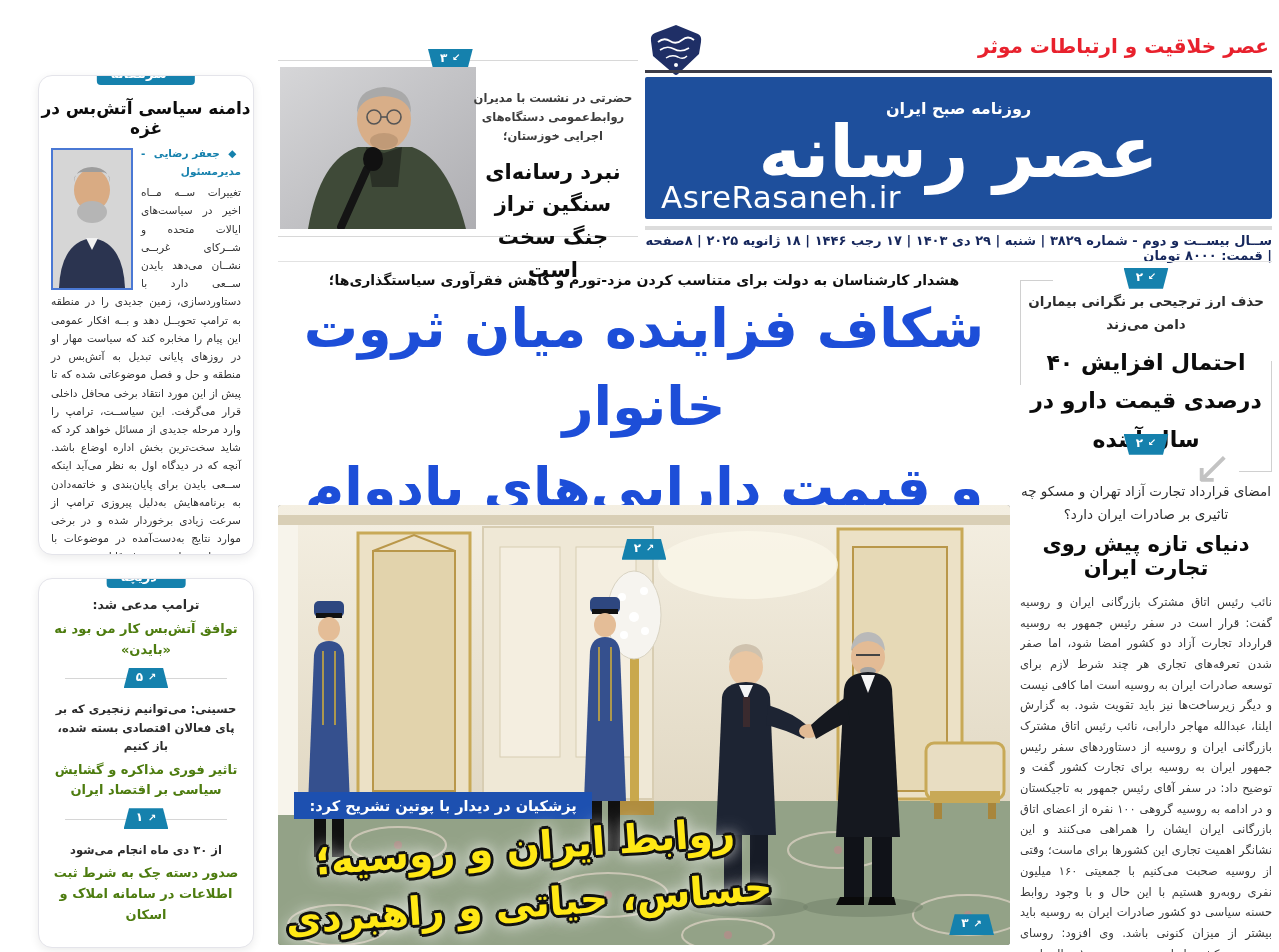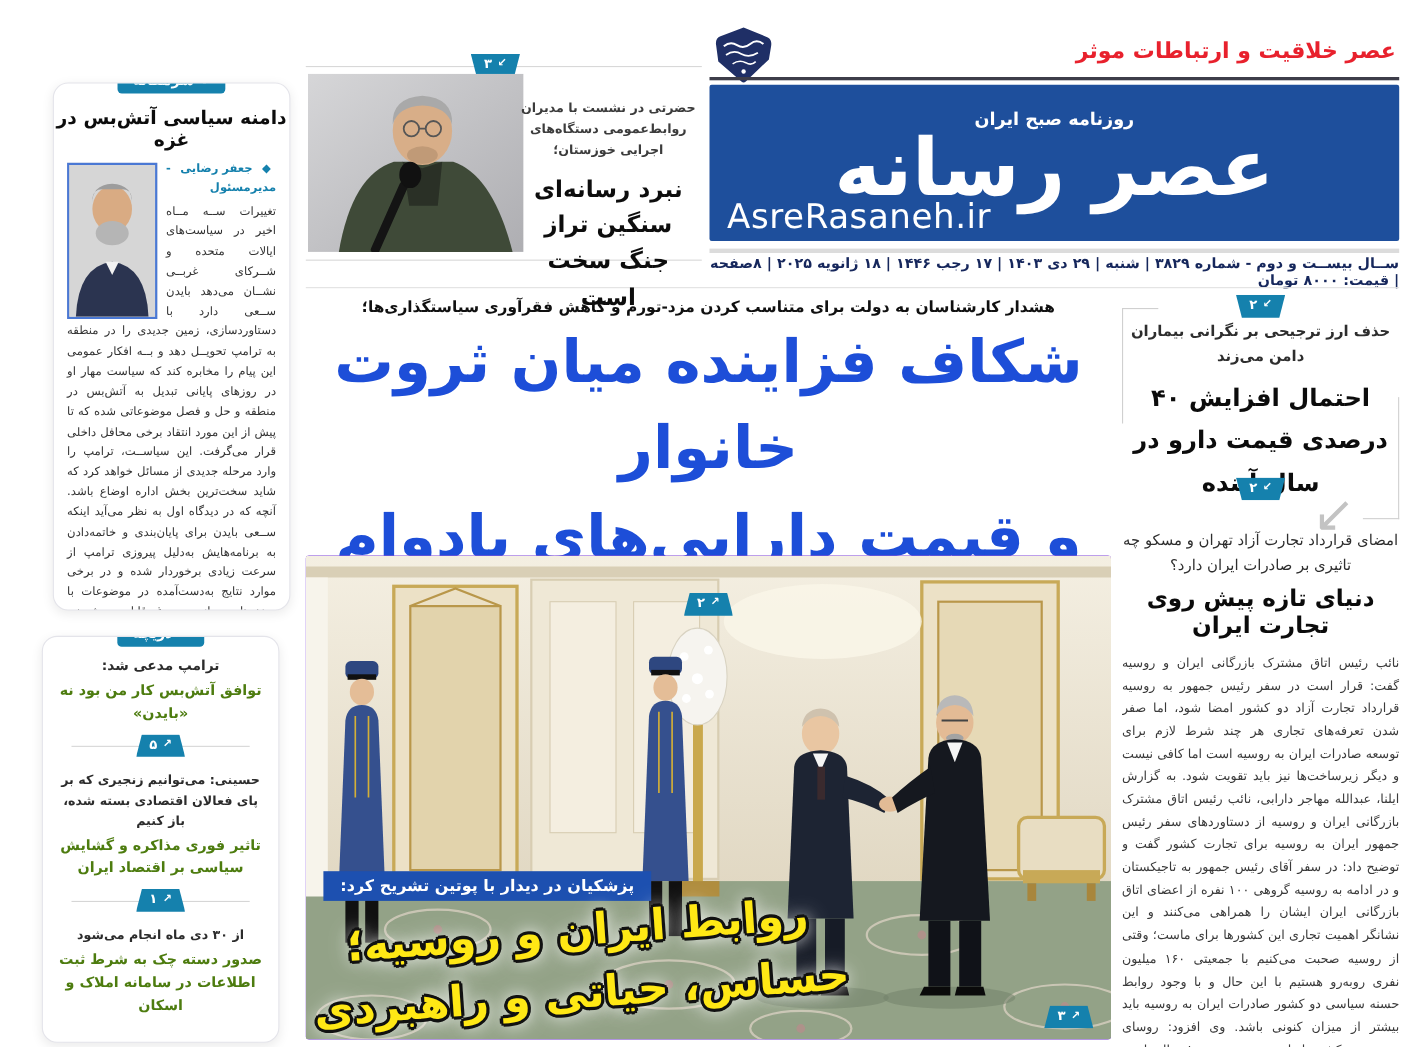--- a/index.html
+++ b/index.html
@@ -33,21 +33,21 @@
   .rulebar .badge{position:relative;z-index:1;}
 
   
   .card{background:#fff;border:1px solid #e4e4ea;border-radius:14px;
         box-shadow:0 3px 10px rgba(0,0,0,.08);}
   .section-badge{position:absolute;left:50%;top:-12px;transform:translateX(-50%);
         background:#1581ad;color:#fff;font-size:13px;font-weight:bold;padding:2px 14px 4px;
         border-radius:4px;display:inline-flex;gap:6px;align-items:center;direction:rtl;white-space:nowrap;}
   .section-badge .arr{font-size:10px;}
 
-  .ed-card{left:48px;top:75px;width:214px;height:478px;overflow:hidden;}
+  .ed-card{left:38px;top:75px;width:214px;height:478px;overflow:hidden;}
   .ed-title{margin-top:22px;text-align:center;font-size:17px;font-weight:bold;color:#0c0c0c;direction:rtl;}
   .ed-body{padding:6px 12px 0;direction:rtl;text-align:justify;font-size:10.6px;line-height:1.72;color:#333;}
   .ed-portrait{float:left;width:78px;height:138px;border:2px solid #4a78d4;margin:4px 8px 2px 0;background:#d9d9d9;}
   .ed-byline{color:#1581ad;font-weight:bold;font-size:10.5px;margin-bottom:3px;}
 
   .dr-card{left:38px;top:578px;width:214px;height:368px;overflow:hidden;text-align:center;direction:rtl;}
   .dr-kicker{font-size:12.5px;font-weight:bold;color:#2c2c2c;line-height:1.6;margin:16px 10px 0;}
   .dr-kicker.small{font-size:11.5px;margin-top:12px;}
   .dr-title{font-size:13px;font-weight:bold;color:#4d7c0f;line-height:1.6;margin:4px 8px 0;}
   .dr-rule{margin-top:7px;}
@@ -60,21 +60,21 @@
   .hz-title{font-size:21px;font-weight:bold;color:#0d0d0d;line-height:1.55;margin-top:10px;}
   .hz-badge{position:absolute;left:150px;top:-12px;}
 
   
   .lead{left:276px;top:272px;width:736px;text-align:center;direction:rtl;}
   .lead-kicker{font-size:14px;font-weight:bold;color:#101010;}
   .lead-title{font-size:54px;font-weight:bold;color:#1d4ed8;line-height:1.45;margin-top:2px;}
   .lead-rule{margin-top:12px;}
 
   
-  .photo{left:278px;top:505px;width:732px;height:440px;border-radius:3px;overflow:hidden;background:#6d28d9;}
+  .photo{left:278px;top:505px;width:732px;height:440px;border-radius:3px;overflow:hidden;background:#737373;}
   .ph-caption{position:absolute;left:16px;top:287px;width:298px;height:27px;background:#1d50b0;color:#fff;
               font-size:14.5px;font-weight:bold;display:flex;align-items:center;justify-content:center;direction:rtl;}
   .ph-title{position:absolute;left:4px;top:314px;width:490px;text-align:center;transform:rotate(-4deg);direction:rtl;}
   .ph-line{font-size:39px;font-weight:bold;color:#ffe815;line-height:1.45;
      text-shadow:3px 0 0 #111,-3px 0 0 #111,0 3px 0 #111,0 -3px 0 #111,
                  2px 2px 0 #111,-2px 2px 0 #111,2px -2px 0 #111,-2px -2px 0 #111,
                  0 0 14px rgba(255,255,255,.95),0 0 22px rgba(255,255,255,.85);}
   .ph-badge{position:absolute;right:16px;bottom:10px;}
 
   

